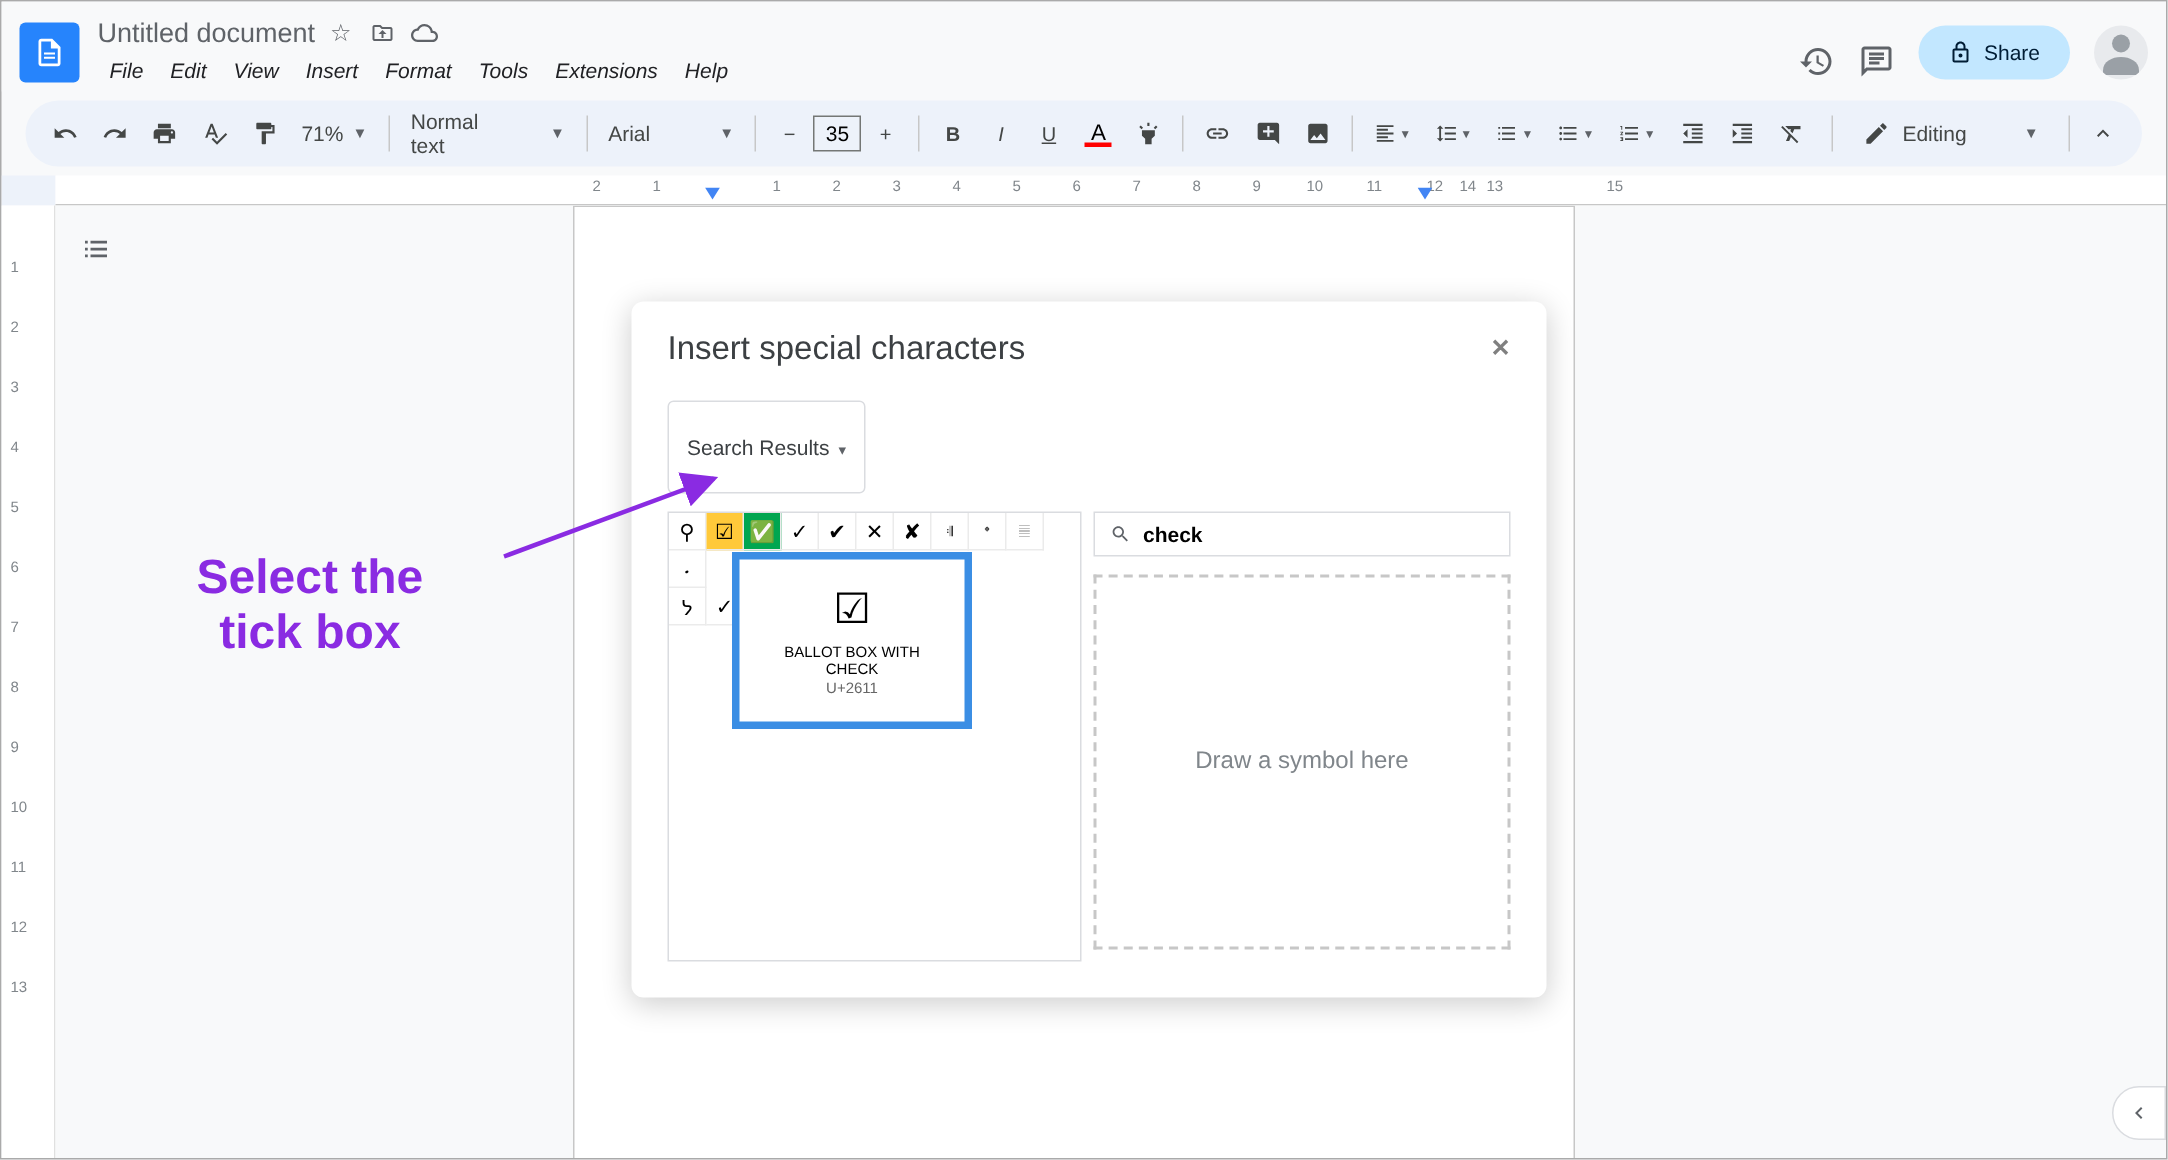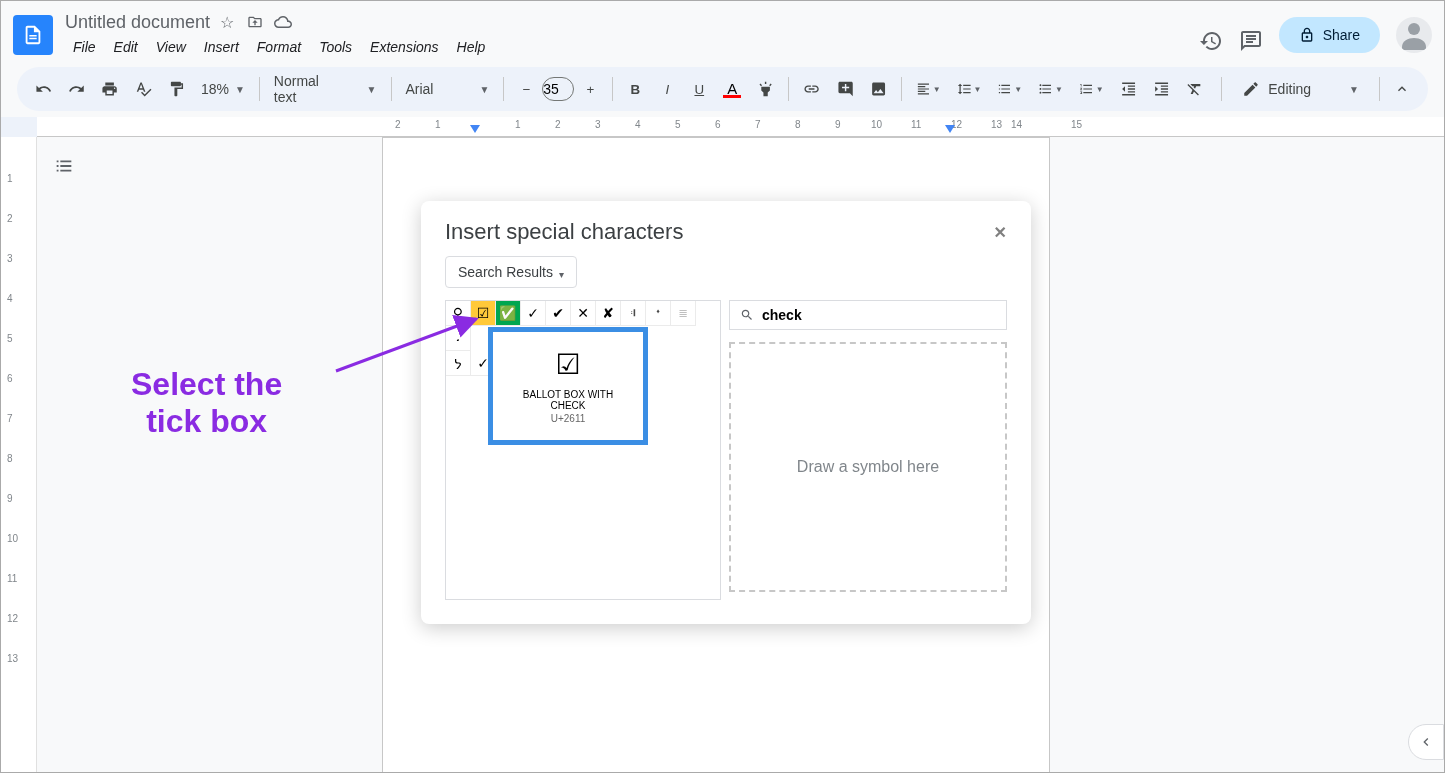--- a/index.html
+++ b/index.html
@@ -179,23 +179,23 @@
     }
     
     .font-size-group {
       display: flex;
       align-items: center;
       gap: 2px;
     }
     
     .font-size-input {
       width: 32px;
-      text-align: left;
+      text-align: center;
       border: 1px solid #747775;
-      border-radius: 12px;
+      border-radius: 0;
       padding: 3px 0;
       font-size: 14px;
       background: transparent;
     }
     
     .text-color-btn {
       display: flex;
       flex-direction: column;
       align-items: center;
       padding: 2px 6px;
@@ -321,26 +321,26 @@
     }
     
     .dialog-close {
       color: #808080;
       cursor: pointer;
       font-size: 16px;
       font-weight: bold;
     }
     
     .search-dropdown {
-      margin: 1px 24px 12px;
+      margin: 12px 24px 12px;
       display: inline-flex;
       align-items: flex-end;
       border: 1px solid #dadce0;
       border-radius: 4px;
-      padding: 7px 12px;
+      padding: 22px 12px;
       font-size: 14px;
       color: #3c4043;
       cursor: pointer;
       gap: 6px;
     }
     
     .dialog-content {
       display: flex;
       gap: 8px;
       padding: 0 24px 24px;
@@ -561,21 +561,21 @@
       <svg width="18" height="18" viewBox="0 0 24 24" fill="#444746">
         <path d="M12.45 16h2.09L9.43 3H7.57L2.46 16h2.09l1.12-3h5.64l1.14 3zm-6.02-5L8.5 5.48 10.57 11H6.43zm15.16.59l-8.09 8.09L9.83 16l-1.41 1.41 5.09 5.09L23 13l-1.41-1.41z"></path>
       </svg>
     </button>
   <button class="toolbar-btn">
       <svg width="18" height="18" viewBox="0 0 24 24" fill="#444746">
         <path d="M18 4V3c0-.55-.45-1-1-1H5c-.55 0-1 .45-1 1v4c0 .55.45 1 1 1h12c.55 0 1-.45 1-1V6h1v4H9v11c0 .55.45 1 1 1h2c.55 0 1-.45 1-1v-9h8V4h-3z"></path>
       </svg>
     </button>
   <div class="zoom-select">
-    <span>18%</span>
+    <span>71%</span>
     <span class="caret-down">▼</span>
   </div>
   <div class="toolbar-divider"></div>
   <div class="style-select">
     <span>Normal text</span>
     <span class="caret-down" style="margin-left:20px">▼</span>
   </div>
   <div class="toolbar-divider"></div>
   <div class="font-select">
     <span>Arial</span>
@@ -696,21 +696,21 @@
     <span class="ruler-mark" style="left:598px">4</span>
     <span class="ruler-mark" style="left:638px">5</span>
     <span class="ruler-mark" style="left:678px">6</span>
     <span class="ruler-mark" style="left:718px">7</span>
     <span class="ruler-mark" style="left:758px">8</span>
     <span class="ruler-mark" style="left:798px">9</span>
     <span class="ruler-mark" style="left:834px">10</span>
     <span class="ruler-mark" style="left:874px">11</span>
     <span class="ruler-mark" style="left:914px">12</span>
     <span class="ruler-mark" style="left:954px">13</span>
-    <span class="ruler-mark" style="left:974px">14</span>
+    <span class="ruler-mark" style="left:936px">14</span>
     <span class="ruler-mark" style="left:1034px">15</span>
     <svg style="position:absolute;left:433px;top:8px" width="10" height="10">
         <polygon points="0,0 10,0 5,8" fill="#4285f4"></polygon>
       </svg>
     <svg style="position:absolute;left:908px;top:8px" width="10" height="10">
         <polygon points="0,0 10,0 5,8" fill="#4285f4"></polygon>
       </svg>
   </div>
 </div>
 

